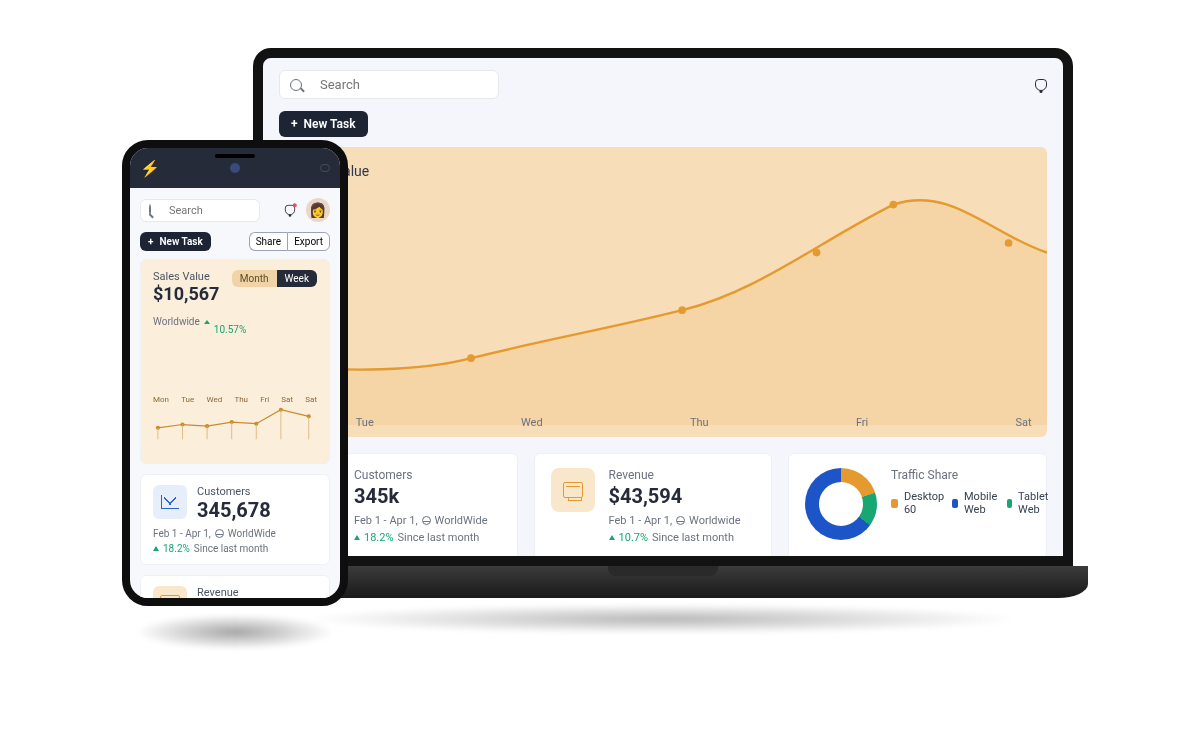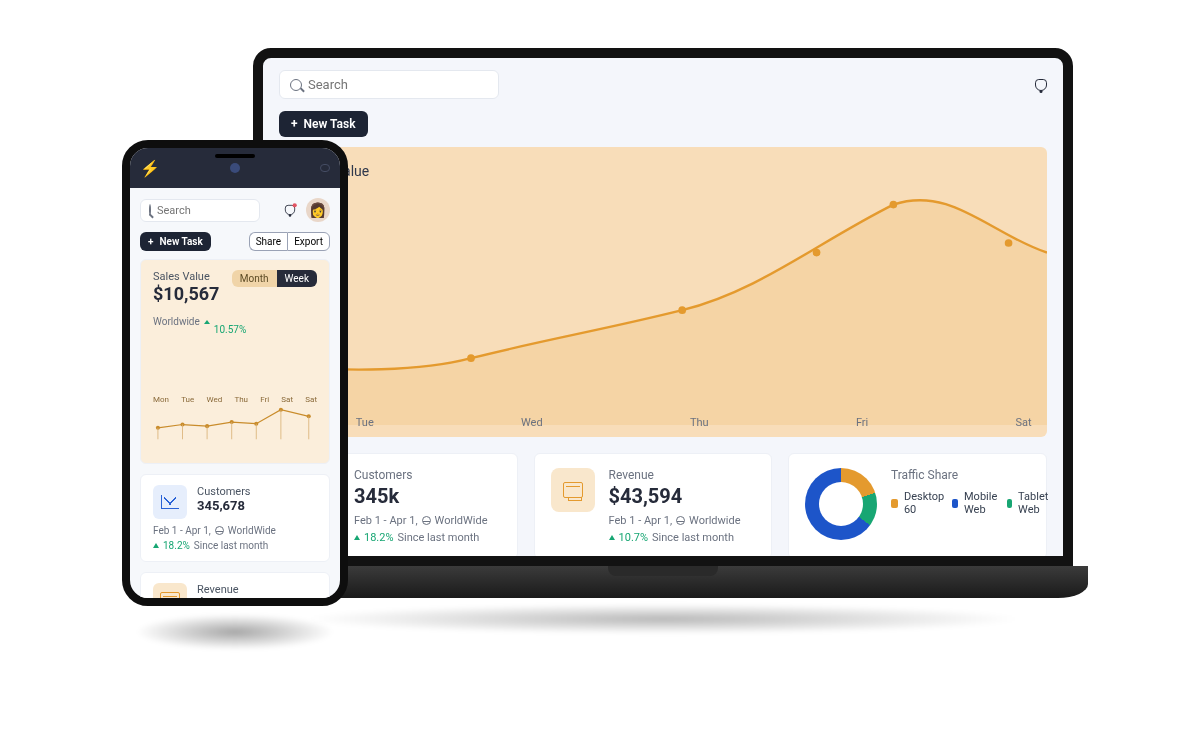--- a/index.html
+++ b/index.html
@@ -23,21 +23,21 @@
     width:110px; height:10px; background:#2a2a2a; border-radius:0 0 8px 8px;
   }
   .laptop-shadow{
     width:720px; height:30px; margin:6px auto 0;
     background: radial-gradient(ellipse at center, rgba(0,0,0,.28), rgba(0,0,0,0) 70%);
     filter: blur(2px);
   }
 
   
   .lap-top { display:flex; align-items:center; justify-content:space-between; padding:12px 16px; }
-  .search-box { background:#fff; border:1px solid #e4e8ef; border-radius:6px; padding:6px 10px; width:220px; display:flex; align-items:center; gap:6px; }
+  .search-box { background:#fff; border:1px solid #e4e8ef; border-radius:6px; padding:6px 10px; width:220px; display:flex; align-items:center; gap:18px; }
   .search-box input { border:none; outline:none; font-size:13px; flex:1; background:transparent; }
   .mag { width:12px; height:12px; border:1.5px solid #6b7280; border-radius:50%; position:relative; }
   .mag::after{ content:""; position:absolute; width:5px; height:1.5px; background:#6b7280; transform:rotate(45deg); right:-4px; bottom:-1px; }
 
   .lap-newtask-row{ padding:0 16px 10px; }
   .btn-dark{ background:#1d2434; color:#fff; border:none; border-radius:6px; padding:6px 12px; display:inline-flex; align-items:center; gap:6px; font-size:12px; cursor:pointer; font-weight:600;}
   .btn-dark .plus{ font-weight:700; }
 
   .lap-chart{
     margin:0 16px; height:290px; border-radius:6px;
@@ -344,21 +344,21 @@
       </div>
     </div>
 
     <div class="pcard">
       <div class="pcard-row">
         <div class="ico-sm ico-blue">
             <span class="chart-glyph"></span>
           </div>
         <div>
           <div class="pc-title">Customers</div>
-          <div class="pc-val" style="font-size:13px">345,678</div>
+          <div class="pc-val" style="font-size:20px">345,678</div>
         </div>
       </div>
       <div class="stat-sub" style="font-size:10px;margin-top:6px">
         <span>Feb 1 - Apr 1,</span>
           <span class="globe"></span>
           <span>WorldWide</span>
       </div>
       <div class="stat-delta" style="font-size:10px">
         <span class="up-arr"></span>
         <span>18.2%</span>

